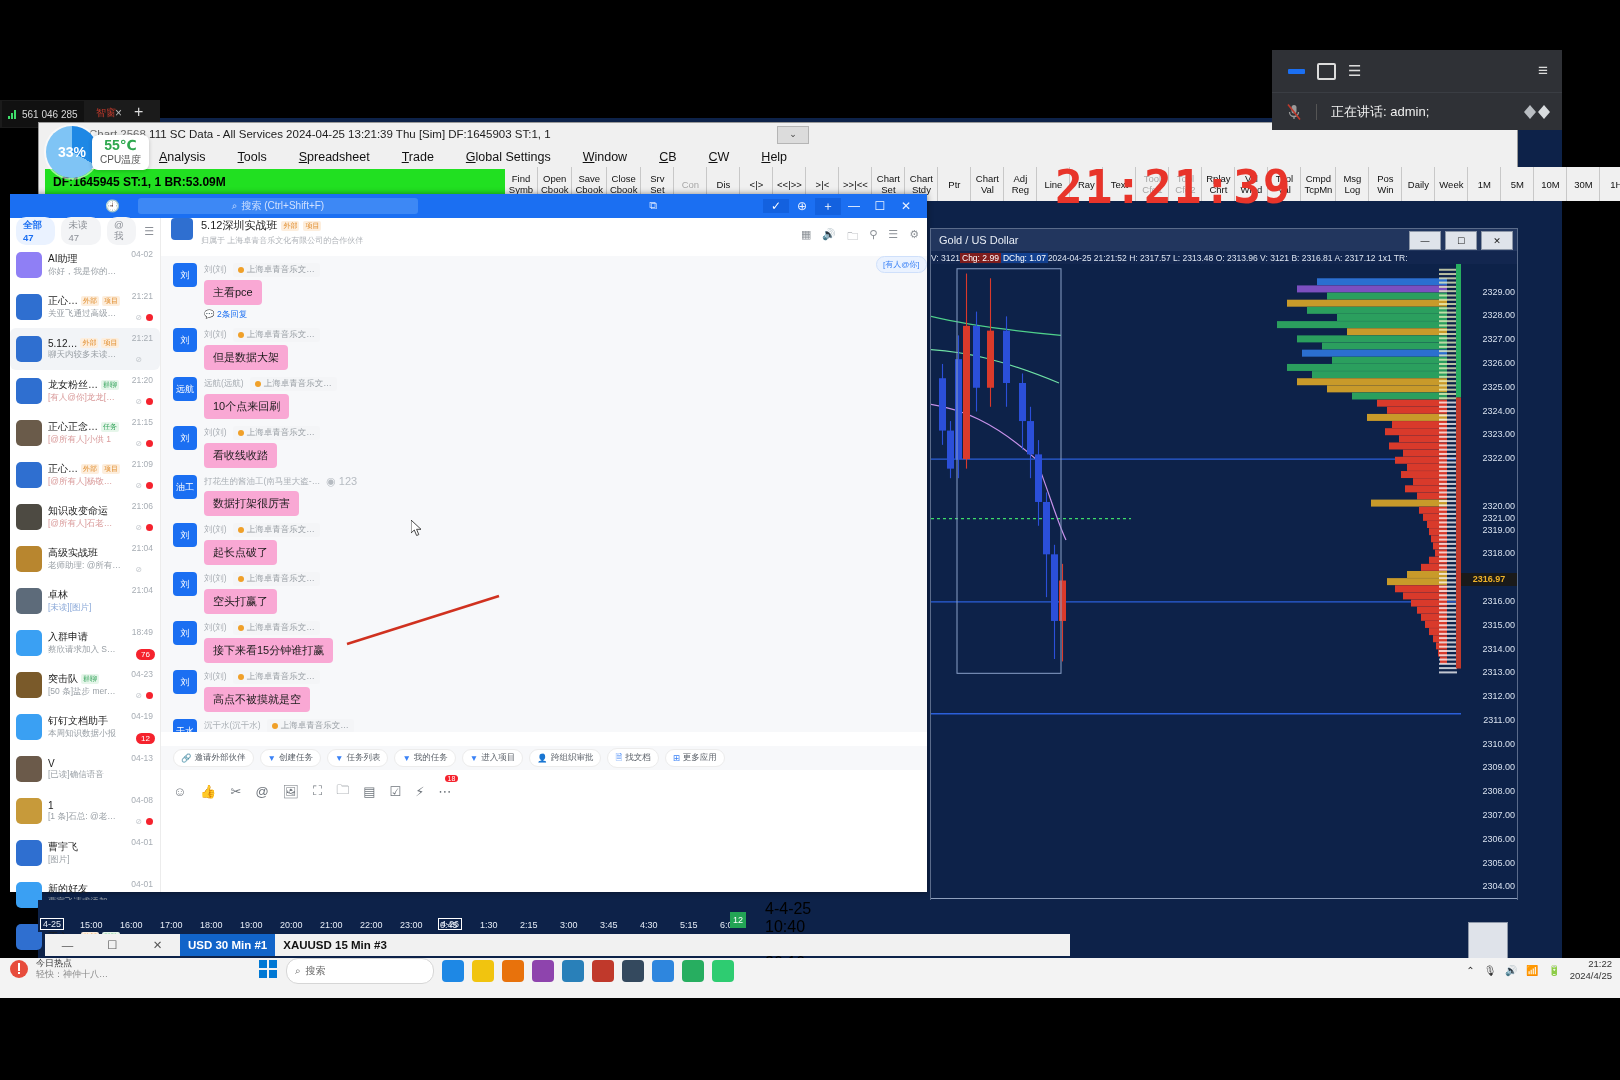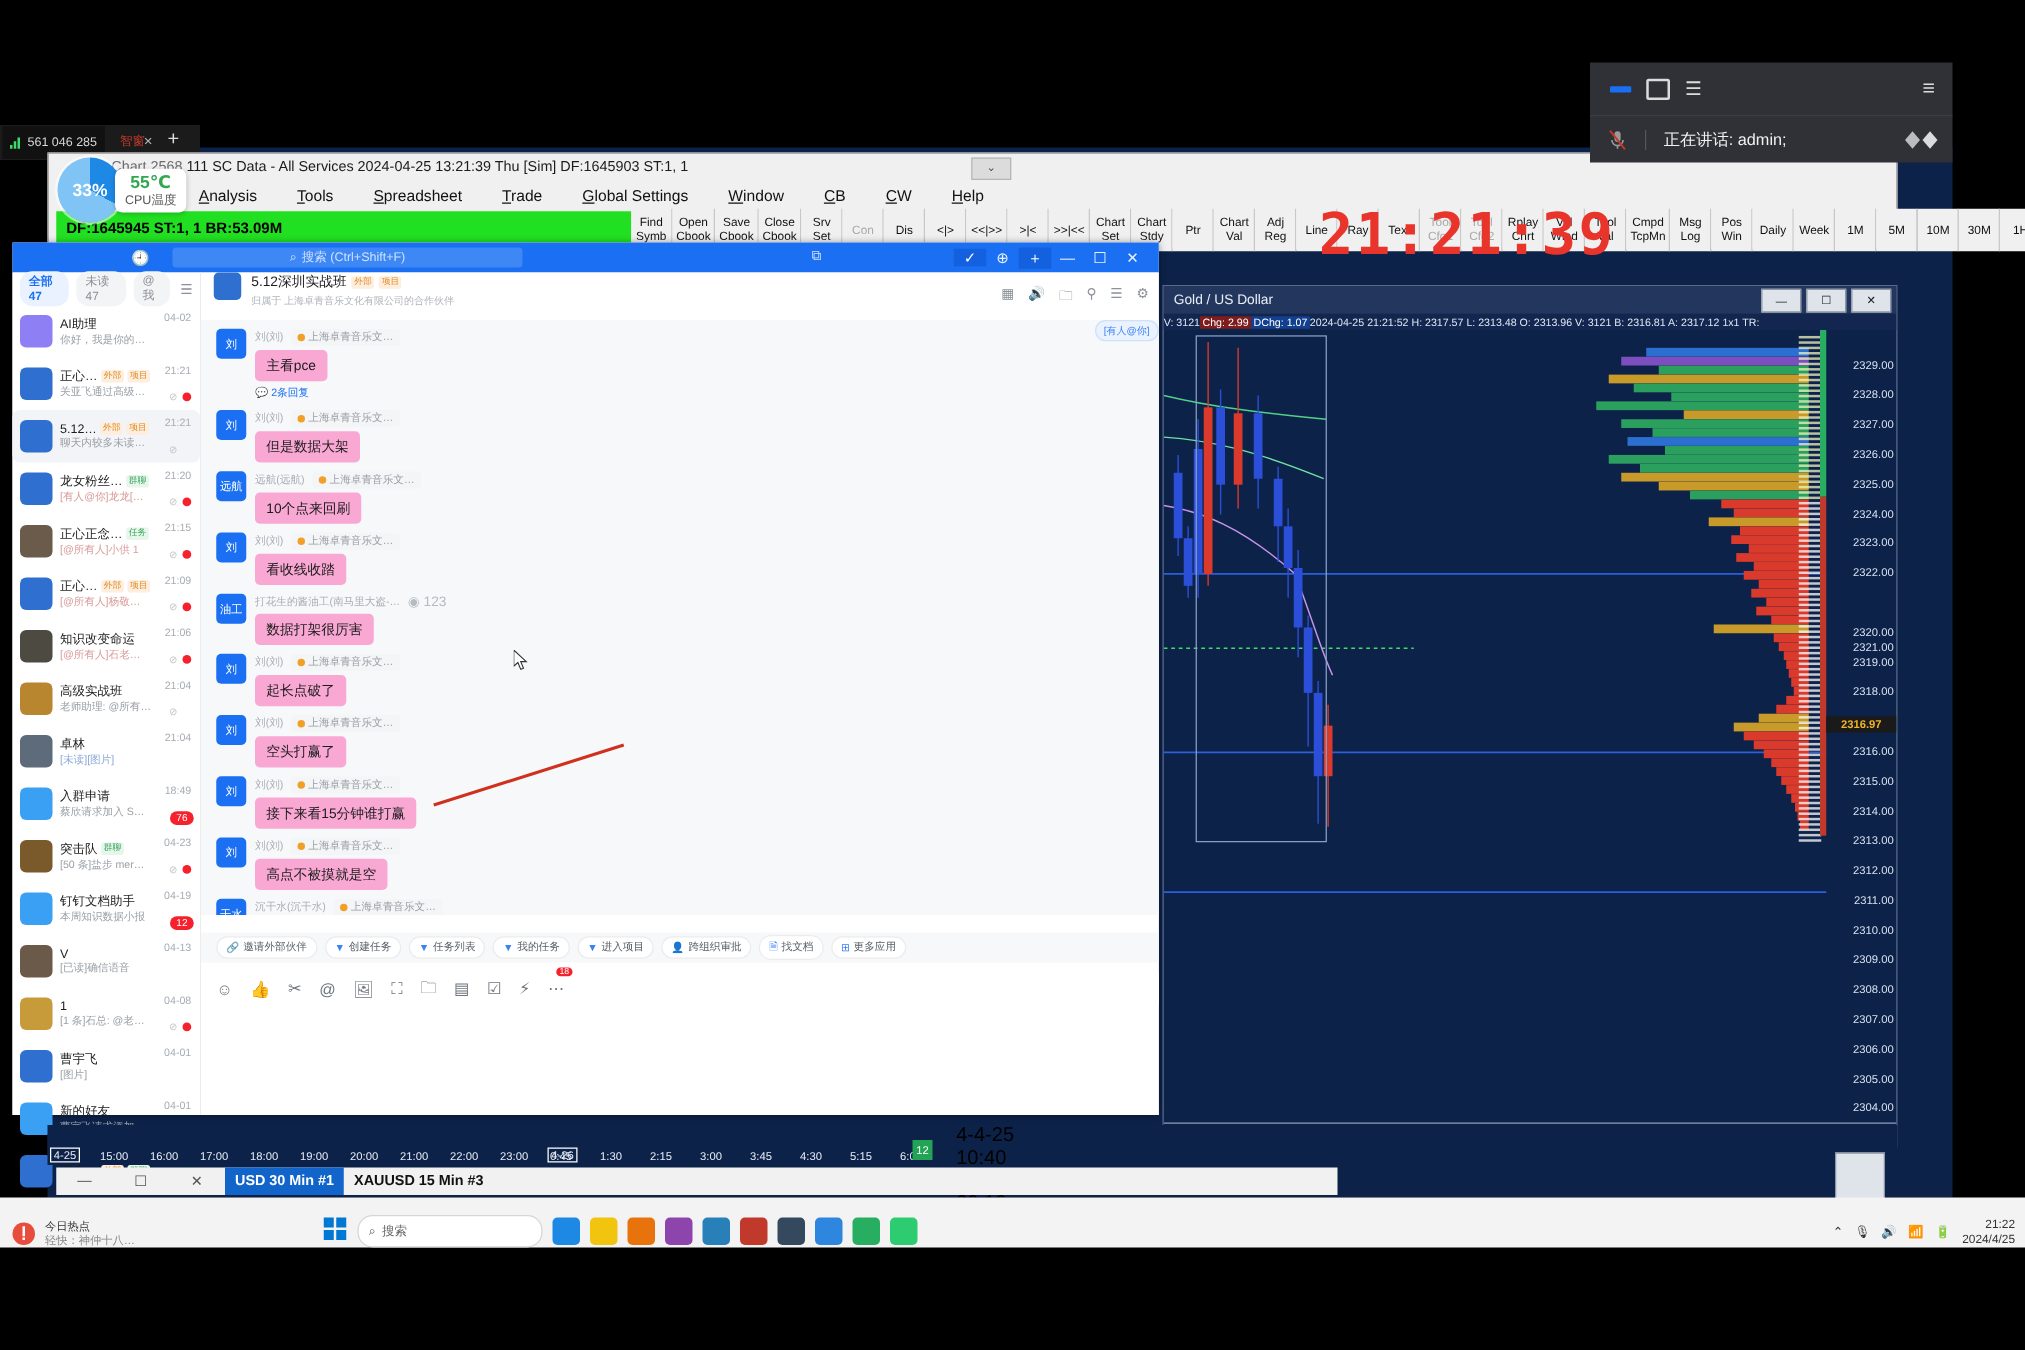--- a/index.html
+++ b/index.html
@@ -146,21 +146,21 @@
   #sctabs{position:absolute;left:45px;top:934px;width:1025px;height:22px;background:#f1f1f1;
           display:flex;align-items:center;font-size:11.5px;color:#111;}
   #sctabs .ctl{width:45px;text-align:center;color:#555;}
   #sctabs .tab{padding:0 8px;height:22px;display:flex;align-items:center;font-weight:bold;}
   #sctabs .tab.act{background:#1164c9;color:#fff;}
   #cwclose{position:absolute;left:1468px;top:922px;width:38px;height:36px;background:#dfe3ea;
            border:1px solid #8d97a8;}
 
   
   #taskbar{position:absolute;left:0;top:958px;width:1620px;height:40px;background:#f3f3f3;
-           display:flex;align-items:flex-end;}
+           display:flex;align-items:flex-start;}
   #tb-left{display:flex;align-items:center;gap:6px;padding-left:8px;width:250px;}
   #tb-news{font-size:9px;color:#333;line-height:11px;}
   #tb-center{flex:1;display:flex;align-items:center;gap:8px;}
   #tb-search{width:130px;height:24px;background:#fff;border:1px solid #d6d6d6;border-radius:12px;
              display:flex;align-items:center;gap:5px;padding:0 8px;font-size:10px;color:#666;}
   .tbico{width:22px;height:22px;border-radius:4px;flex:0 0 22px;}
   #tb-right{width:230px;display:flex;align-items:center;justify-content:flex-end;gap:9px;
             padding-right:8px;font-size:10px;color:#333;}
   #tb-clock{text-align:right;line-height:12px;font-size:9.5px;}
 

